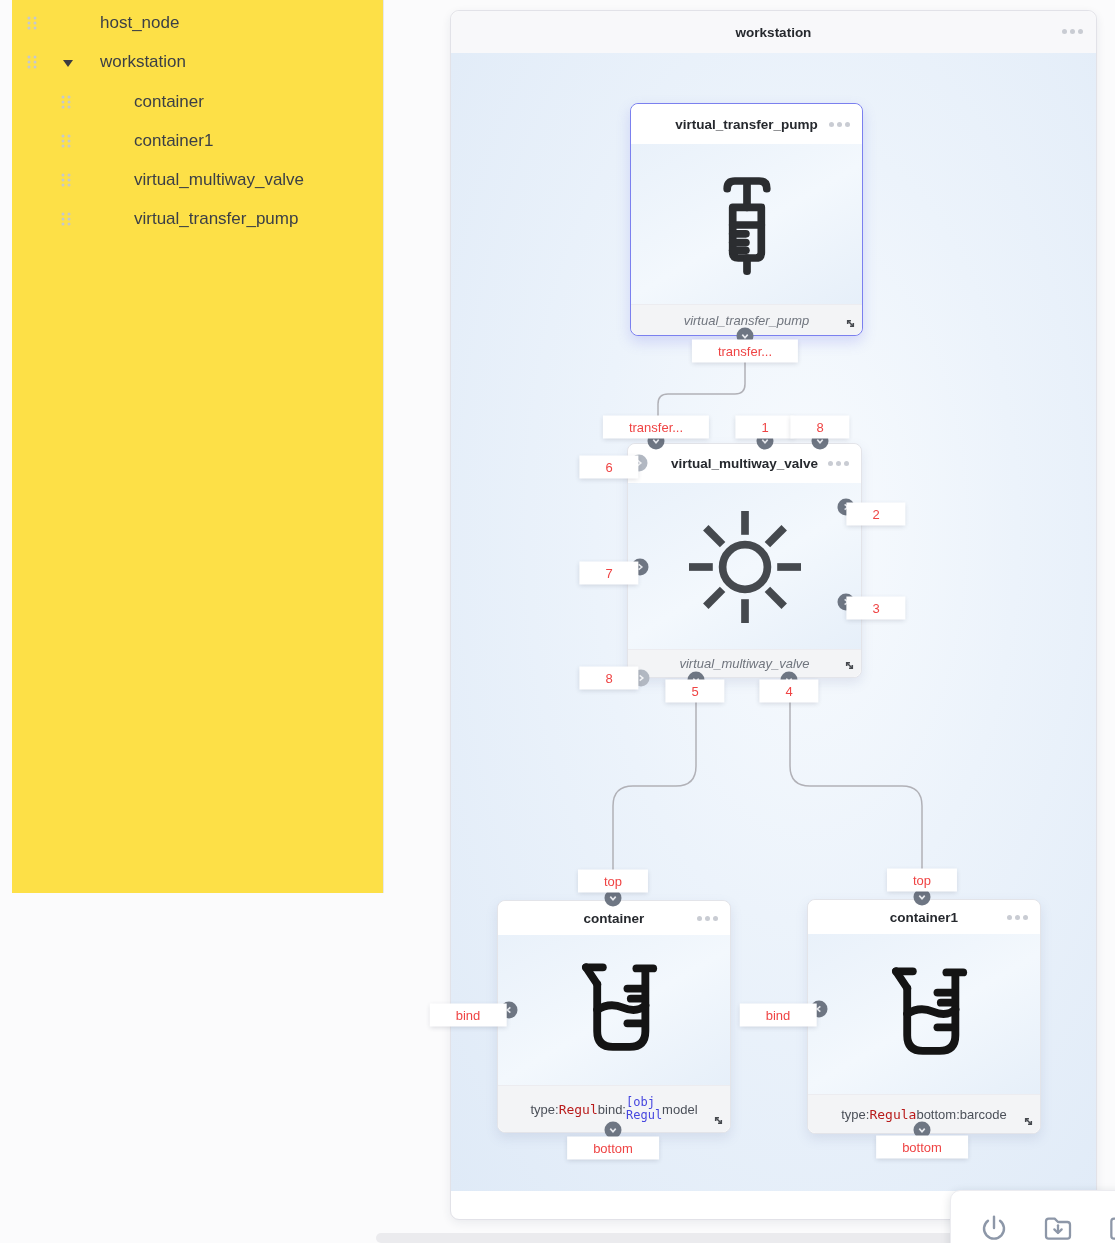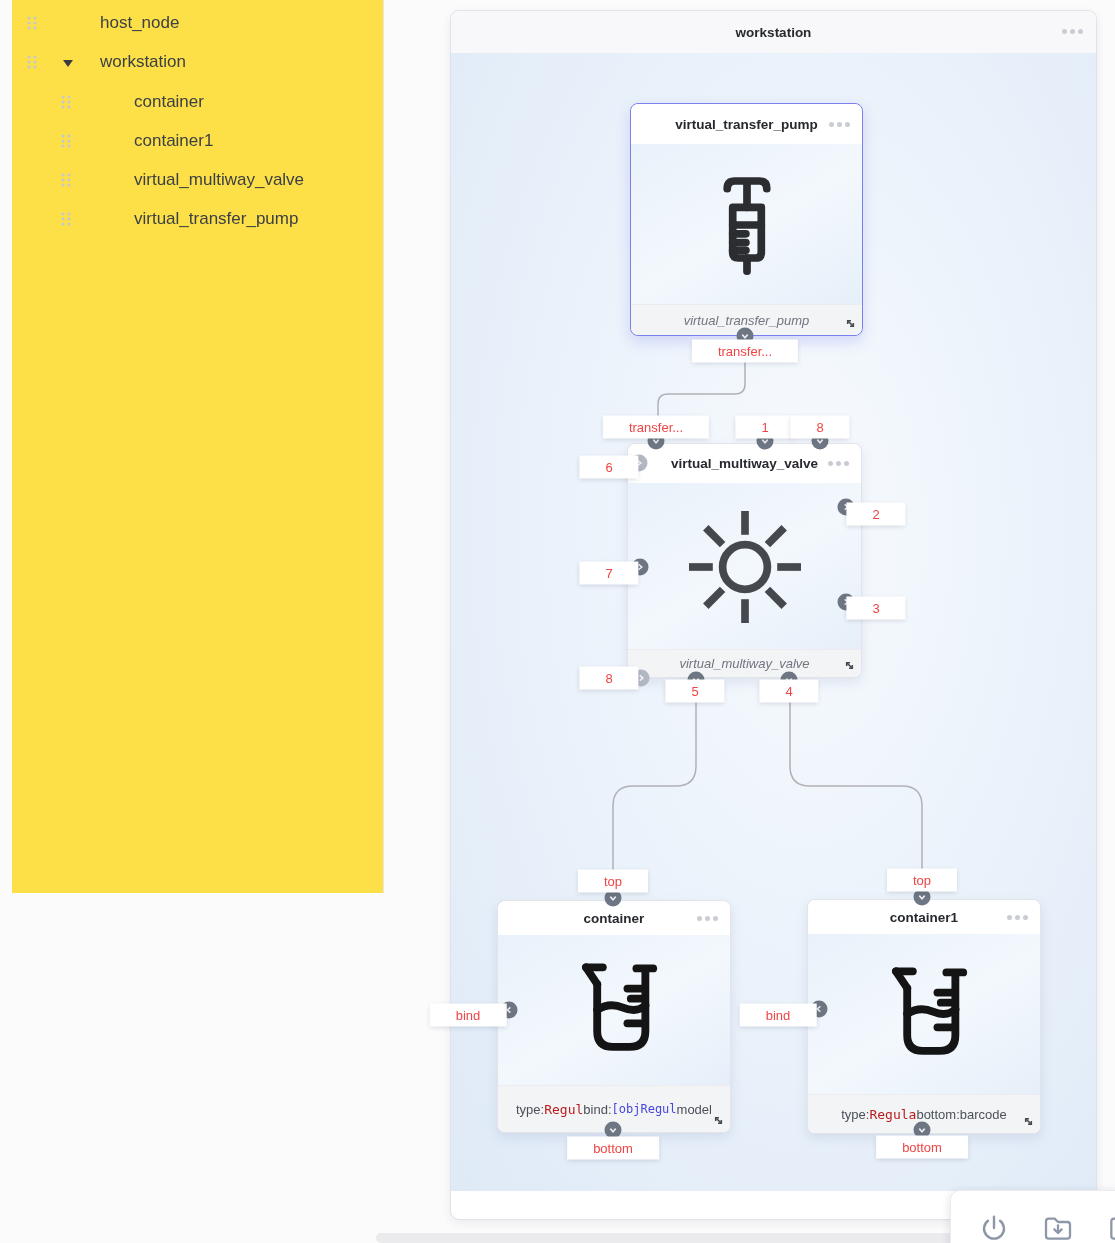--- a/index.html
+++ b/index.html
@@ -41,21 +41,21 @@
       display:flex;align-items:center;justify-content:center;transform:translate(-50%,-50%);}
   .pc.light{background:#b2b8c2;}
   .pc svg{display:block;}
   .r90{transform:rotate(90deg);} .r180{transform:rotate(180deg);}
   .pl{position:absolute;transform:translate(-50%,-50%);background:#fff;border-radius:0;
       padding:4px 26px;font-size:13px;color:#ef4444;box-shadow:0 1px 5px rgba(30,40,60,.16);
       white-space:nowrap;z-index:4;}
   
   .fields{display:flex;align-items:center;justify-content:center;gap:0;font-size:13px;color:#4b5059;width:100%;padding:0 10px;box-sizing:border-box;}
   .code{color:#b91c1c;font-family:"DejaVu Sans Mono",monospace;font-size:13px;}
-  .code2{color:#4646df;font-family:"DejaVu Sans Mono",monospace;font-size:12px;line-height:13px;display:flex;}
+  .code2{color:#4646df;font-family:"DejaVu Sans Mono",monospace;font-size:12px;line-height:13px;display:flex;flex-direction:column;}
   .clip{overflow:hidden;display:inline-block;vertical-align:middle;}
   
   #edges{position:absolute;left:0;top:0;z-index:2;pointer-events:none;}
   
   #toolbar{position:absolute;left:950px;top:1190px;width:210px;height:75px;background:#fff;
       border:1px solid #ececf0;border-radius:10px;box-shadow:0 2px 10px rgba(30,40,60,.14);
       display:flex;align-items:center;gap:30px;padding-left:26px;box-sizing:border-box;z-index:6;}
   .tool-btn{width:34px;height:34px;display:flex;align-items:center;justify-content:center;cursor:pointer;}
   #scroll-strip{position:absolute;left:376px;top:1233px;width:739px;height:10px;background:#ebebee;border-radius:5px;z-index:4;}
 </style>

